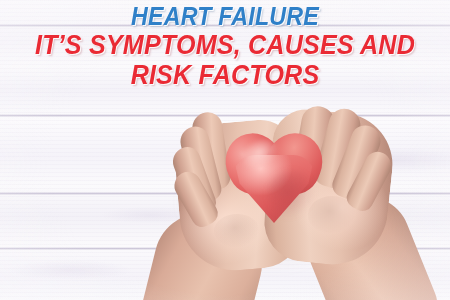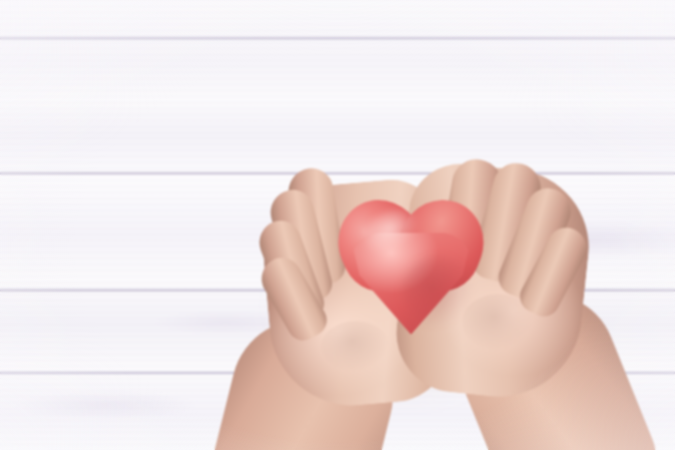--- a/index.html
+++ b/index.html
@@ -292,14 +292,19 @@
         <div class="body"></div>
         <div class="gloss"></div>
         <div class="shade"></div>
       </div>
     </div>
   </div>
 
   <div class="softfocus"></div>
   <div class="vignette"></div>
 
+  <div class="headline">
+    <span class="hl-line l1">HEART FAILURE</span>
+    <span class="hl-line l2">IT’S SYMPTOMS, CAUSES AND</span>
+    <span class="hl-line l3">RISK FACTORS</span>
+  </div>
 
 </div>
 
 </body></html>

